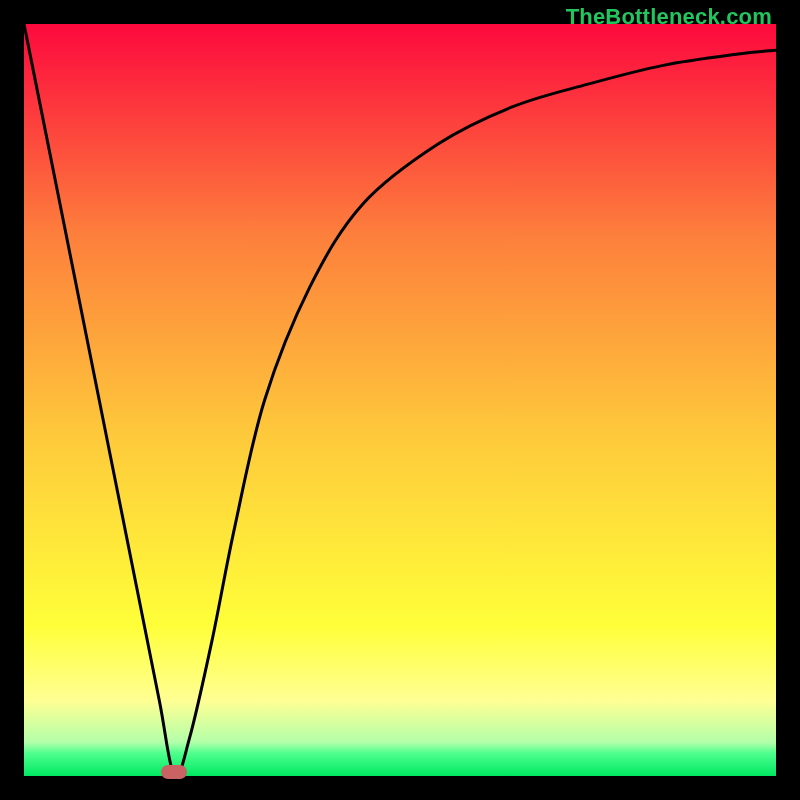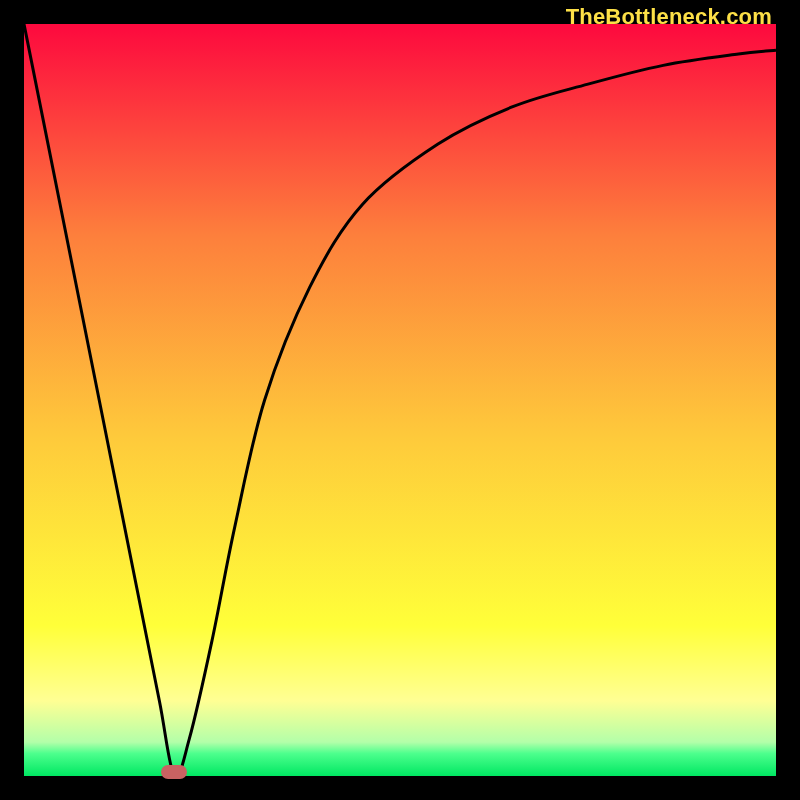--- a/index.html
+++ b/index.html
@@ -25,21 +25,21 @@
     width: 100%;
     height: 100%;
   }
   .watermark {
     position: absolute;
     top: 4px;
     right: 28px;
     font-family: Arial, Helvetica, sans-serif;
     font-size: 22px;
     font-weight: 600;
-    color: #fde047;
+    color: #22c55e;
     letter-spacing: 0.2px;
   }
   svg.curve {
     position: absolute;
     left: 24px;
     top: 24px;
     width: 752px;
     height: 752px;
   }
   .marker {

